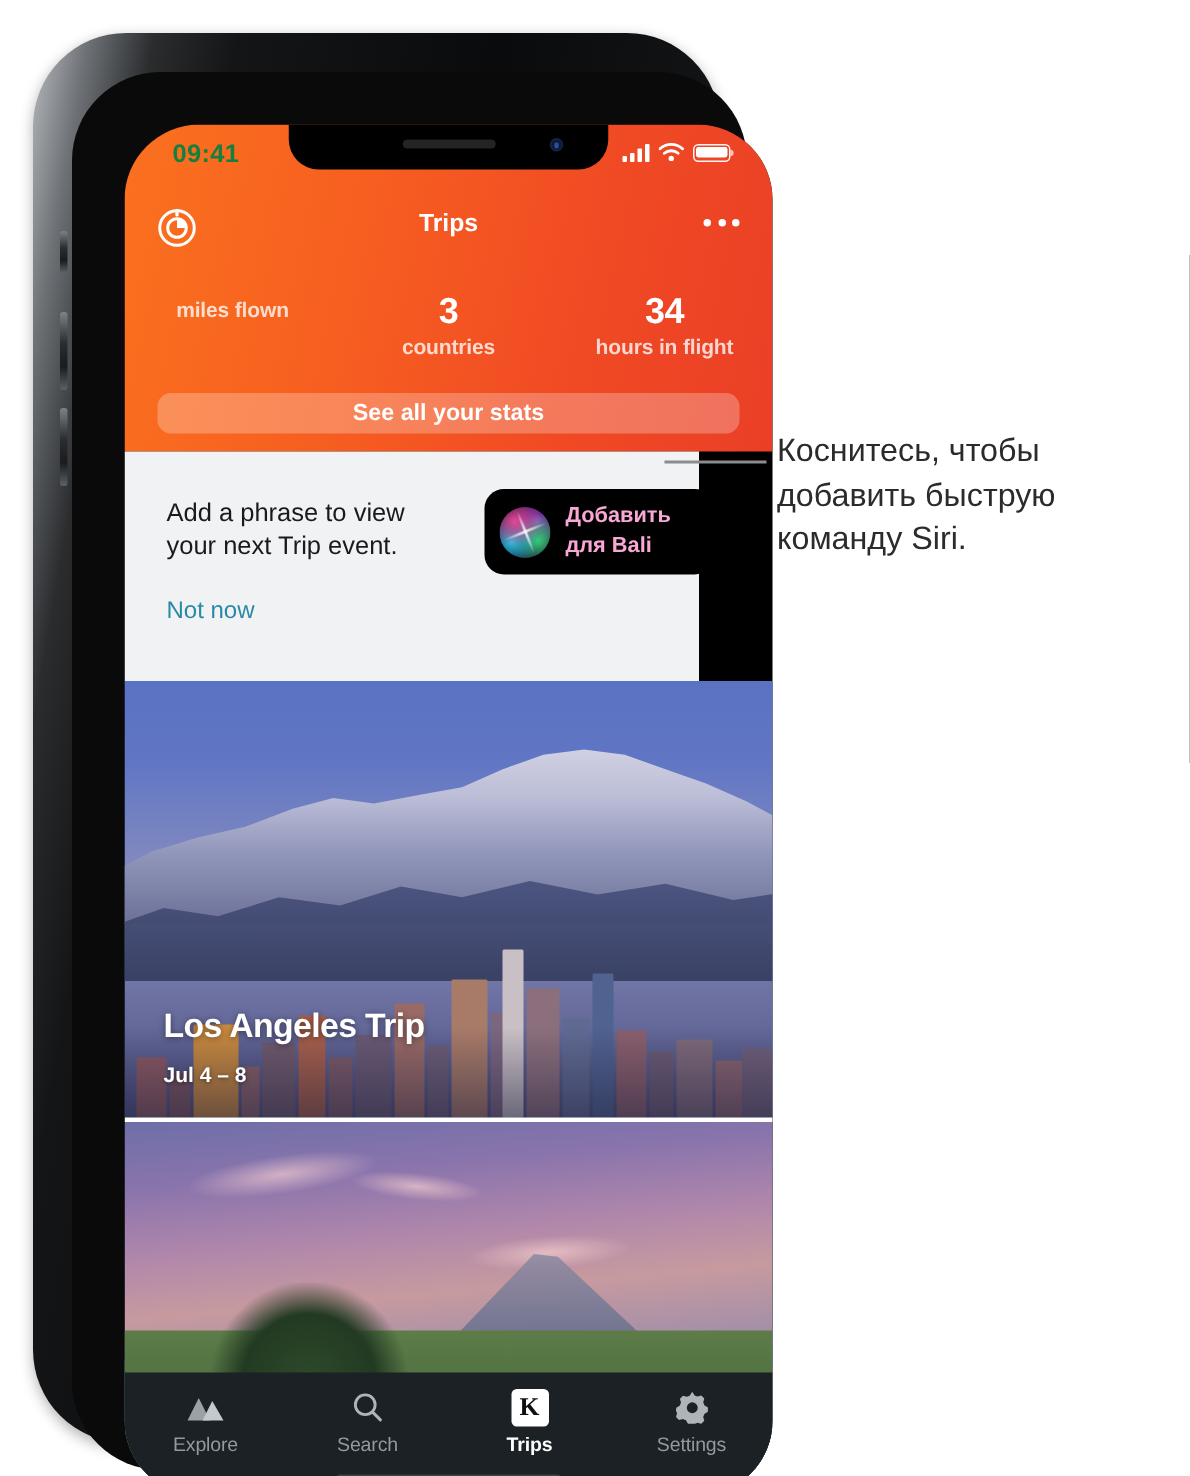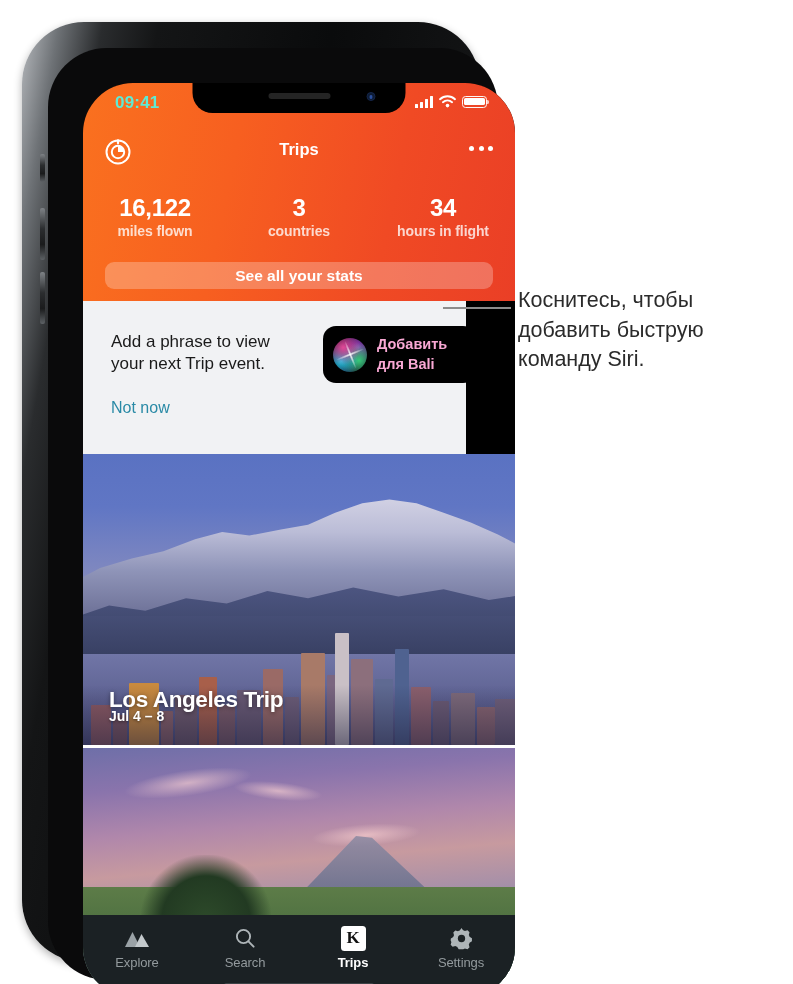--- a/index.html
+++ b/index.html
@@ -37,21 +37,21 @@
     position: absolute;
     background: linear-gradient(180deg,#7e8286,#2b2d2f 40%,#1a1b1c 70%,#5d6165);
     border-radius: 2px;
   }
   .btn-right { right: 18px; width: 5px; }
   .btn-left  { left: 18px; width: 5px; }
 
   
   .statusbar {
     position: absolute; left: 0; top: 0; width: 432px; height: 44px;
-    z-index: 6; color: #5eead4;
+    z-index: 6; color: #15803d;
   }
   .sb-time {
     position: absolute; left: 32px; top: 10px;
     font-size: 17px; font-weight: bold; letter-spacing: 0.2px;
   }
   .sb-right { position: absolute; right: 28px; top: 12px; display: flex; align-items: center; gap: 6px; }
   .sig { display: flex; align-items: flex-end; gap: 2px; height: 12px; }
   .sig i { display: block; width: 3px; background: #fff; border-radius: 0.6px; }
   .sig i:nth-child(1){height:4px;} .sig i:nth-child(2){height:6px;}
   .sig i:nth-child(3){height:9px;} .sig i:nth-child(4){height:12px;}
@@ -187,21 +187,21 @@
   .trip-title {
     position: absolute; left: 26px; font-size: 22.5px; font-weight: bold;
     color: #fff; letter-spacing: -0.4px;
     text-shadow: 0 1px 4px rgba(0,0,0,0.45);
     z-index: 4;
   }
   .trip-date {
     position: absolute; left: 26px; font-size: 14px; font-weight: bold;
     color: #fff; text-shadow: 0 1px 3px rgba(0,0,0,0.5); z-index: 4;
   }
-  .la-title { top: 588px; margin-top: 16px; }
+  .la-title { top: 588px; }
   .la-date  { top: 625px; }
   .bali-title { top: 846px; }
 
   
   .la-sky {
     position:absolute; left:0; top:0; width:432px; height:291px;
     background: linear-gradient(180deg,#5a72c2 0%,#6076c4 18%,#7c86c0 38%,#8e8fba 52%,#6f74a5 70%,#4c4f7e 100%);
   }
   .la-mtn {
     position:absolute; left:-10px; top:42px; width:452px; height:120px;
@@ -324,21 +324,20 @@
             <div class="nav-title">Trips</div>
             <div class="nav-right">
               <span></span>
                 <span></span>
                 <span></span>
             </div>
           </div>
 
           <div class="stats">
             <div class="stat">
-              <div class="num">16,122</div>
               <div class="lbl">miles flown</div>
             </div>
             <div class="stat">
               <div class="num">3</div>
               <div class="lbl">countries</div>
             </div>
             <div class="stat">
               <div class="num">34</div>
               <div class="lbl">hours in flight</div>
             </div>

